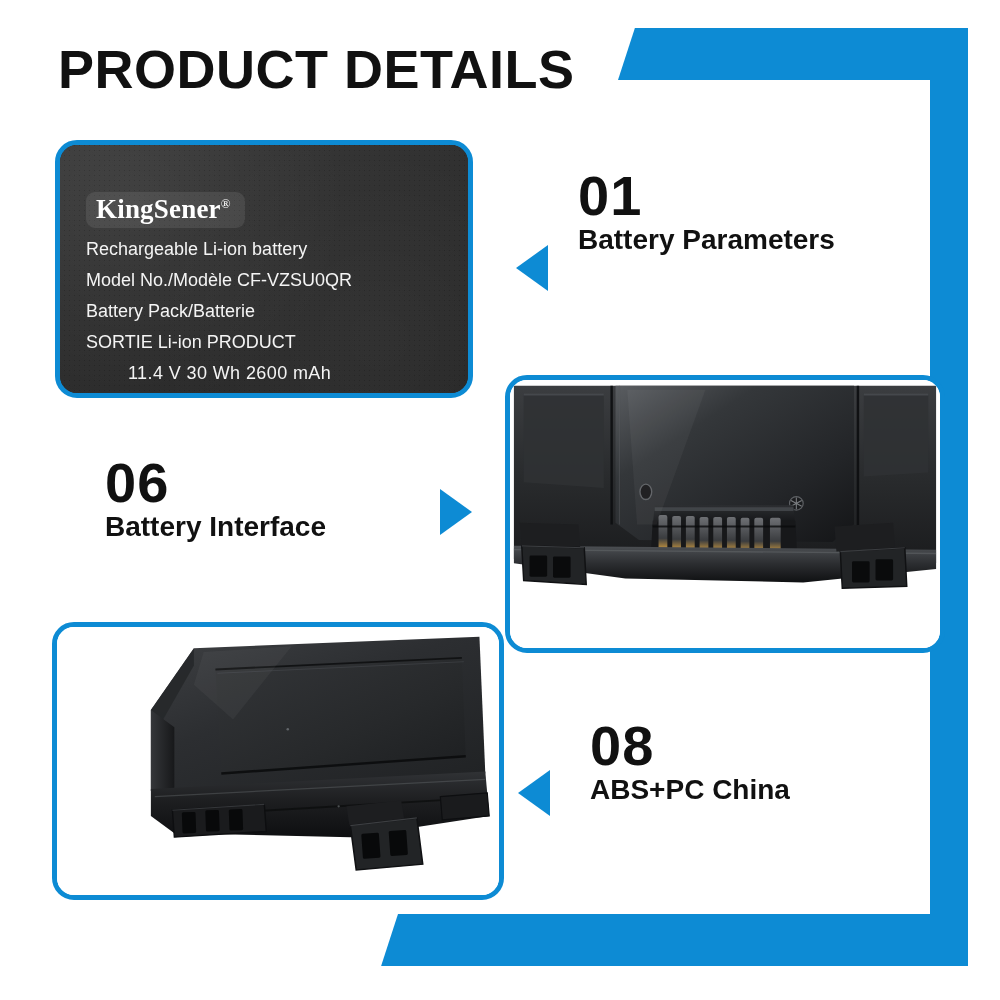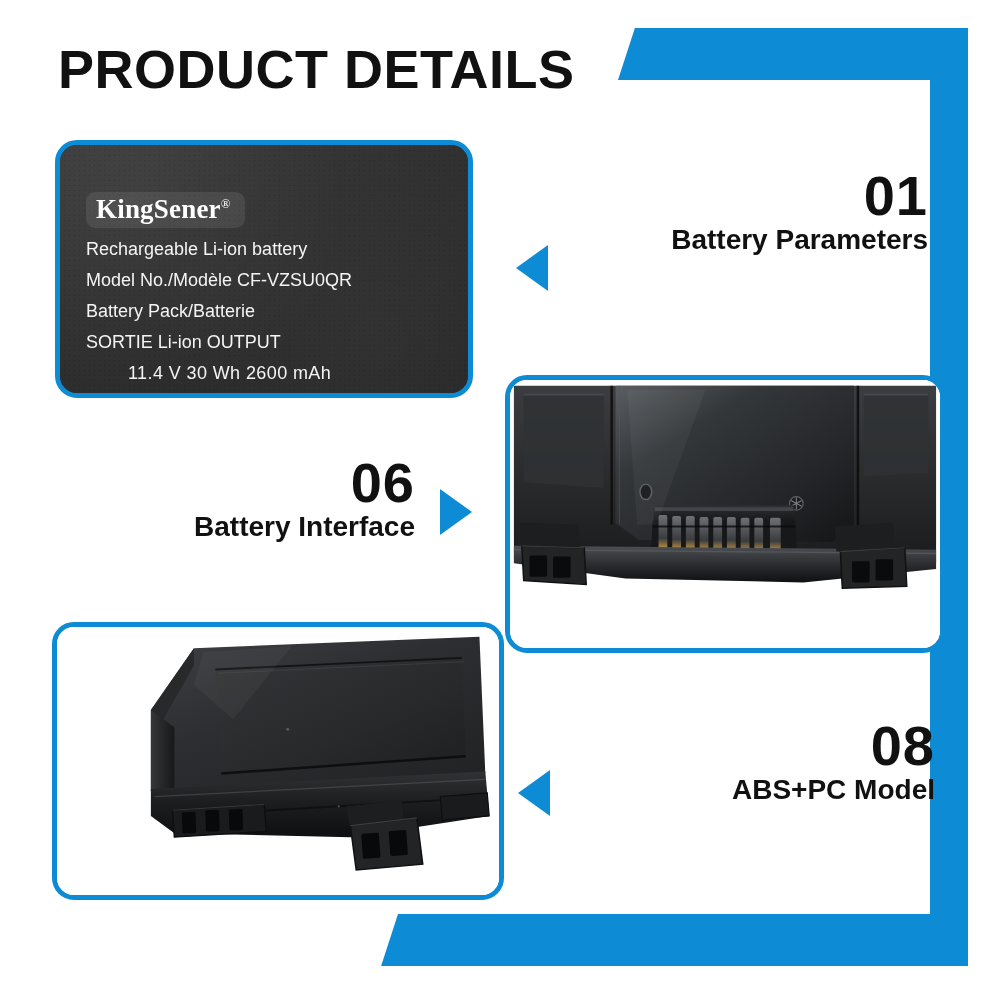--- a/index.html
+++ b/index.html
@@ -172,21 +172,21 @@
     top: 622px;
     width: 452px;
     height: 278px;
   }
   .photo-svg { display: block; width: 100%; height: 100%; }
 
   
   .callout {
     position: absolute;
     color: #111111;
-    text-align: right;
+    text-align: left;
   }
   .callout-number {
     font-size: 56px;
     font-weight: bold;
     line-height: 1;
     letter-spacing: 1px;
   }
   .callout-label {
     font-size: 28px;
     font-weight: bold;
@@ -235,21 +235,21 @@
   <div class="panel panel-label">
     <div class="label-surface"></div>
     <div class="label-noise"></div>
     <div class="label-text">
       <div class="brand-plate">
         <span class="brand-name"><span>KingSener</span><sup>®</sup></span>
       </div>
       <div class="label-line">Rechargeable Li-ion battery</div>
       <div class="label-line">Model No./Modèle   CF-VZSU0QR</div>
       <div class="label-line">Battery Pack/Batterie</div>
-      <div class="label-line">SORTIE Li-ion OUTPUT</div>
+      <div class="label-line">SORTIE Li-ion PRODUCT</div>
       <div class="label-line spec">11.4 V   30 Wh   2600 mAh</div>
       <div class="label-line clipped">Made in China</div>
     </div>
   </div>
 
   <div class="arrow arrow-left arrow-01"></div>
   <div class="callout callout-01">
     <div class="callout-number">01</div>
     <div class="callout-label">Battery Parameters</div>
   </div>
@@ -415,16 +415,16 @@
       <path d="M150 26 L240 20 L180 96 L140 60 Z" fill="#ffffff" opacity="0.04"></path>
 
       <circle cx="236" cy="106" r="1.3" fill="#9aa0a5" opacity="0.5"></circle>
       <circle cx="288" cy="186" r="1.2" fill="#9aa0a5" opacity="0.45"></circle>
     </svg>
   </div>
 
   <div class="arrow arrow-left arrow-03"></div>
   <div class="callout callout-03">
     <div class="callout-number">08</div>
-    <div class="callout-label">ABS+PC Model</div>
+    <div class="callout-label">ABS+PC China</div>
   </div>
 
 </div>
 
 </body></html>

